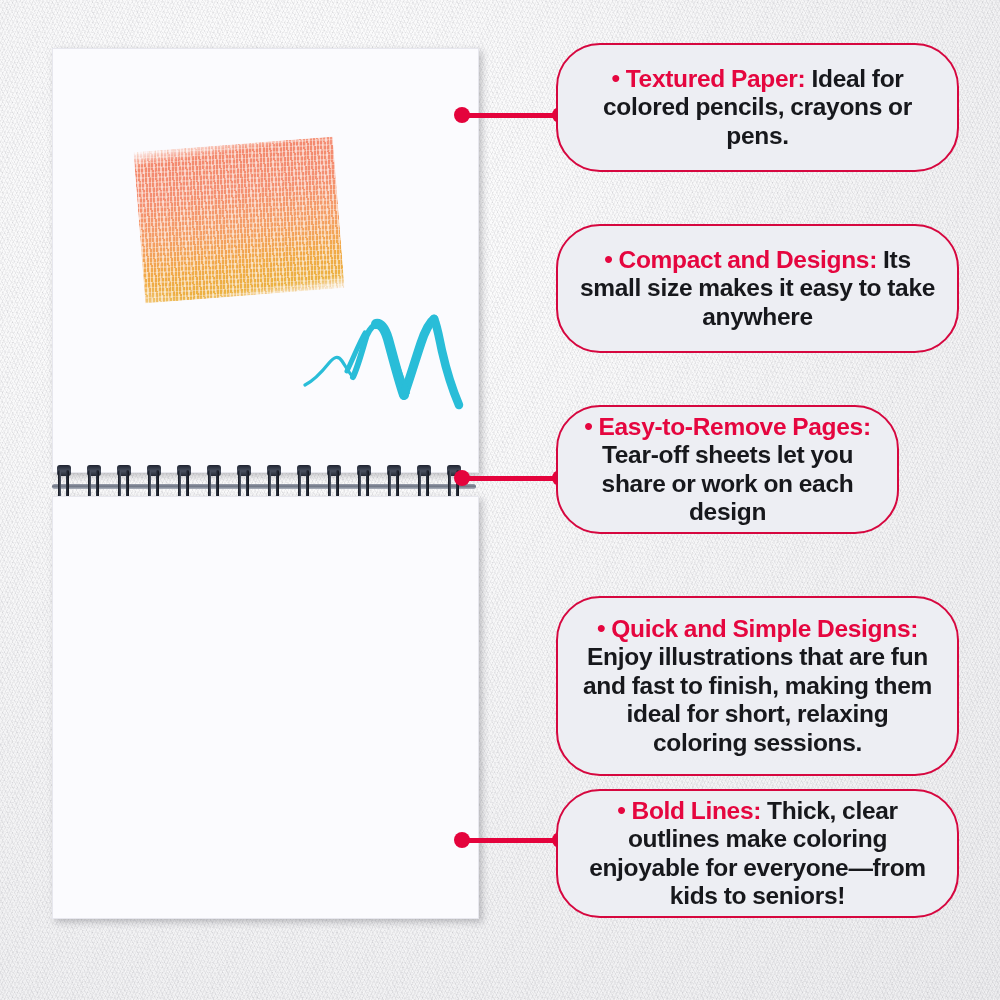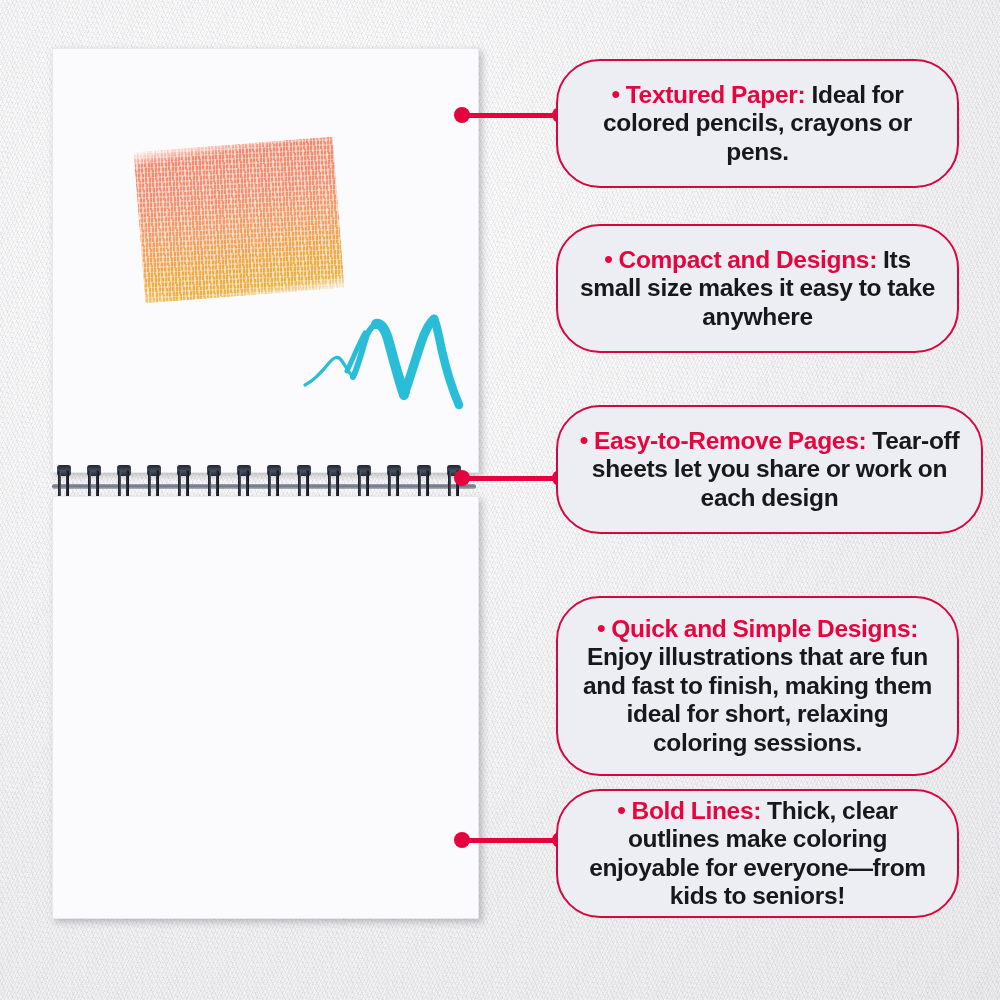--- a/index.html
+++ b/index.html
@@ -143,23 +143,23 @@
     font-weight:bold;
     color:#17181c;
     font-size:24.5px;
     line-height:1.16;
     letter-spacing:-.3px;
     word-spacing:-.5px;
   }
   .callout .hl { color:#e5063f; }
   .callout .bullet { color:#e5063f; }
 
-  .box1 { left:556px; top:43px;  width:403px; height:129px;margin-top:16px; }
+  .box1 { left:556px; top:43px;  width:403px; height:129px; }
   .box2 { left:556px; top:224px; width:403px; height:129px; }
-  .box3 { left:556px; top:405px; width:427px; height:129px; }
+  .box3 { left:556px; top:405px; width:343px; height:129px; }
   .box4 { left:556px; top:596px; width:403px; height:180px; }
   .box5 { left:556px; top:789px; width:403px; height:129px; }
 
   .c1 { left:455px; top:111px; width:112px; }
   .c2 { left:455px; top:474px; width:112px; }
   .c3 { left:455px; top:836px; width:112px; }
 </style>
 </head>
 <body>
 

